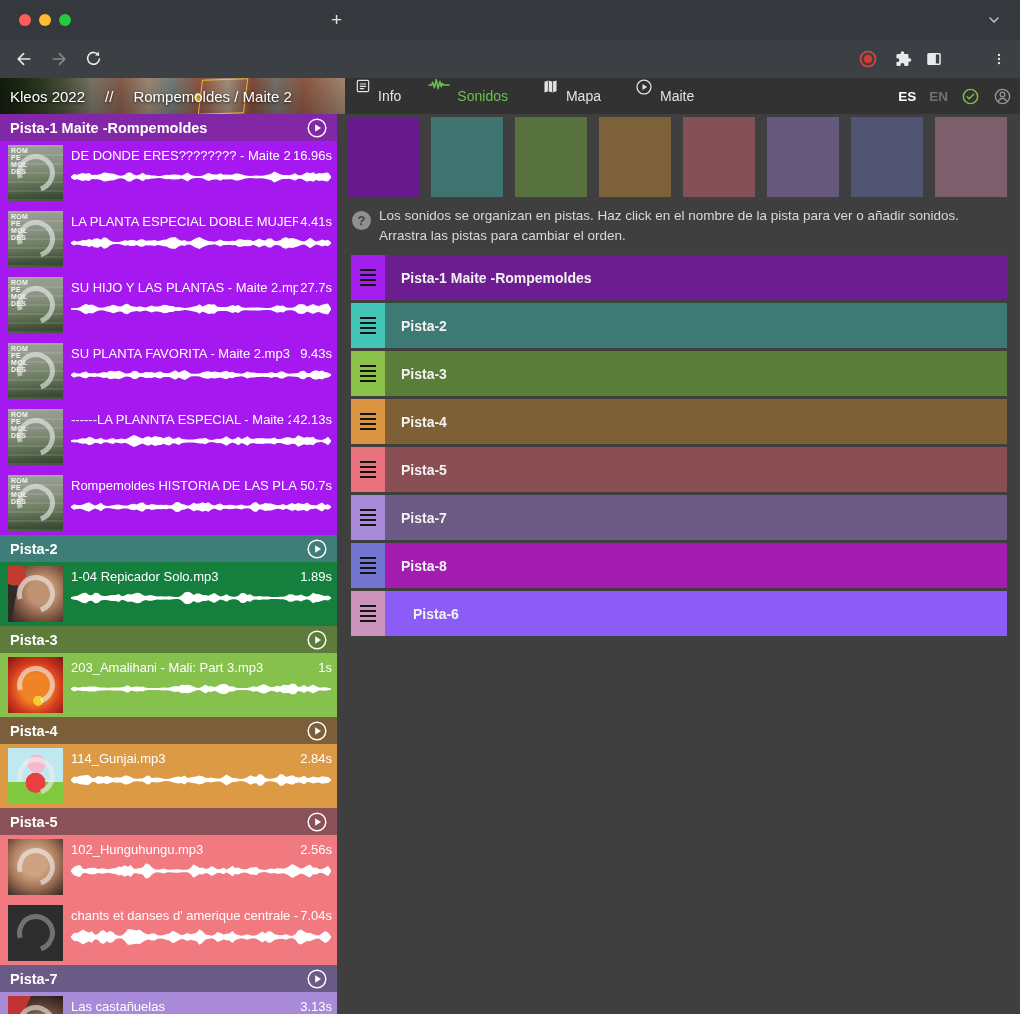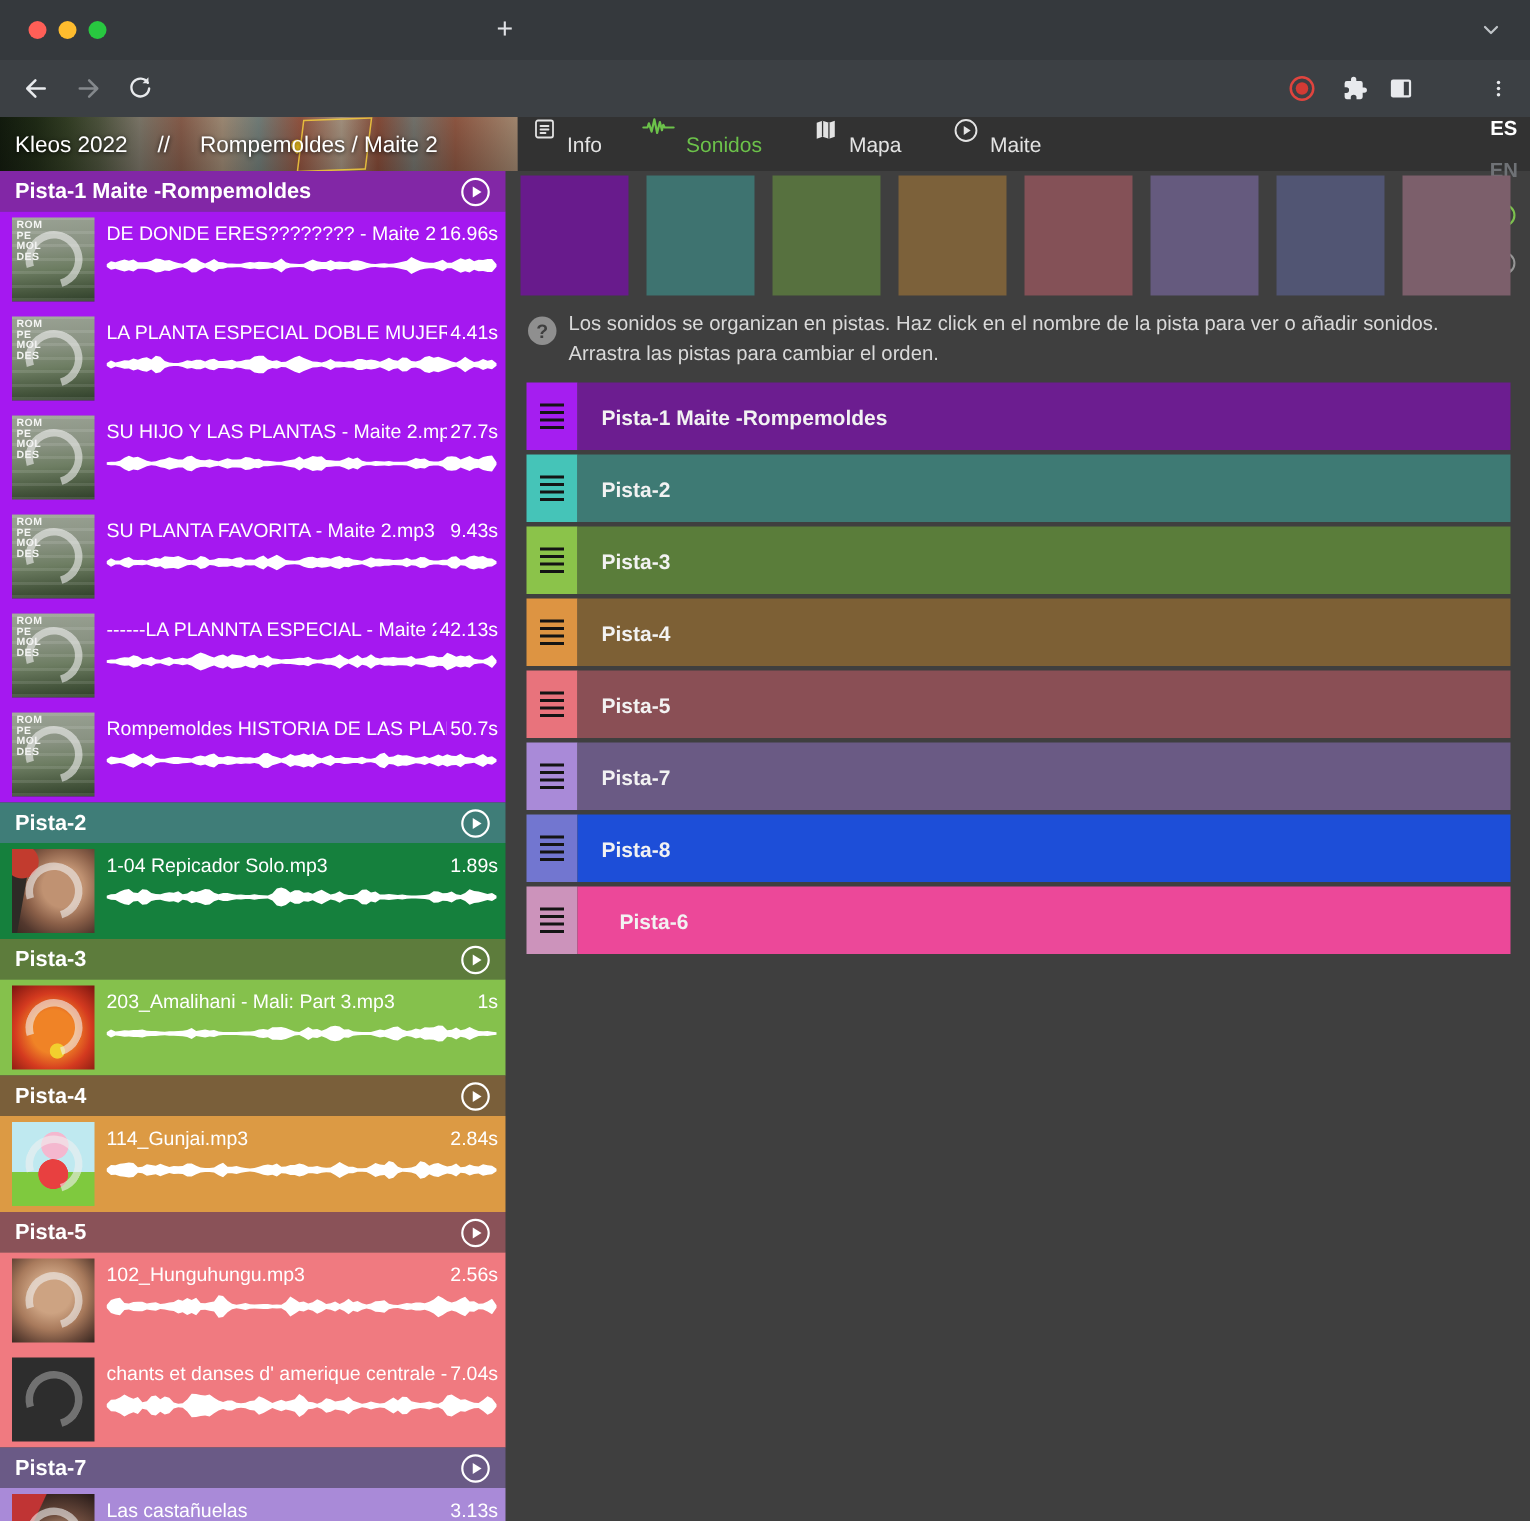--- a/index.html
+++ b/index.html
@@ -45,21 +45,21 @@
   .banner-pin{position:absolute;left:194px;top:15px;width:8px;height:8px;background:#f2c31c;
        border-radius:50% 50% 50% 0;transform:rotate(-45deg);}
   .breadcrumb{position:absolute;left:10px;top:0;height:36px;display:flex;align-items:center;gap:20px;
        color:#fff;font-size:15px;font-weight:500;text-shadow:0 1px 3px rgba(0,0,0,.85);white-space:nowrap;}
   .appnav{position:absolute;left:345px;top:0;height:36px;display:flex;align-items:center;padding-left:10px;}
   .nav-item{display:flex;align-items:flex-start;gap:7px;font-size:14px;color:#e3e3e3;cursor:default;}
   .nav-item .lbl{line-height:36px;}
   .nav-info{margin-right:27px;}
   .nav-sonidos{margin-right:34px;color:#6cc24a;}
   .nav-mapa{margin-right:34px;}
-  .lang-area{position:absolute;right:8px;top:0;height:36px;display:flex;align-items:center;gap:13px;flex-direction:column;}
+  .lang-area{position:absolute;right:8px;top:0;height:36px;display:flex;align-items:center;gap:13px;}
   .lang{font-size:13.5px;font-weight:700;}
   .lang-es{color:#ffffff;}
   .lang-en{color:#6f7276;}
 
   
   .sidebar{position:absolute;left:0;top:114px;width:337px;}
   .track-header{height:27px;display:flex;align-items:center;padding:0 9px 0 10px;box-sizing:border-box;
        color:#fff;font-size:14.5px;font-weight:700;}
   .track-header .t-name{flex:1;white-space:nowrap;overflow:hidden;}
   .play-btn{flex:none;width:22px;height:22px;}
@@ -650,28 +650,28 @@
         <span>Pista-7</span>
       </div>
     </div>
     <div class="row">
       <div class="row-handle" style="background: rgb(114, 118, 208);">
         <div class="hbar"></div>
         <div class="hbar"></div>
         <div class="hbar"></div>
         <div class="hbar"></div>
       </div>
-      <div class="row-body" style="background: #1d4ed8;">
+      <div class="row-body" style="background: #a21caf;">
         <span>Pista-8</span>
       </div>
     </div>
     <div class="row">
       <div class="row-handle" style="background: rgb(204, 147, 187);">
         <div class="hbar"></div>
         <div class="hbar"></div>
         <div class="hbar"></div>
         <div class="hbar"></div>
       </div>
-      <div class="row-body" style="background: #ec4899; padding-left: 28px;">
+      <div class="row-body" style="background: #8b5cf6; padding-left: 28px;">
         <span>Pista-6</span>
       </div>
     </div>
   </div>
 
 </body></html>

